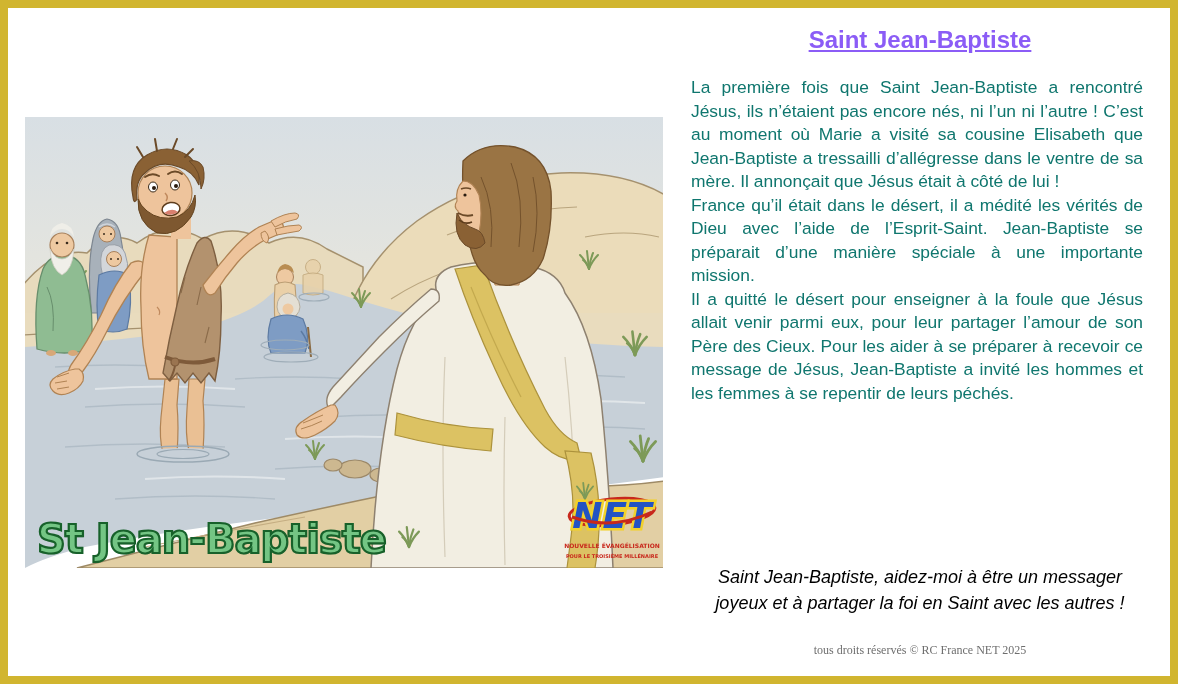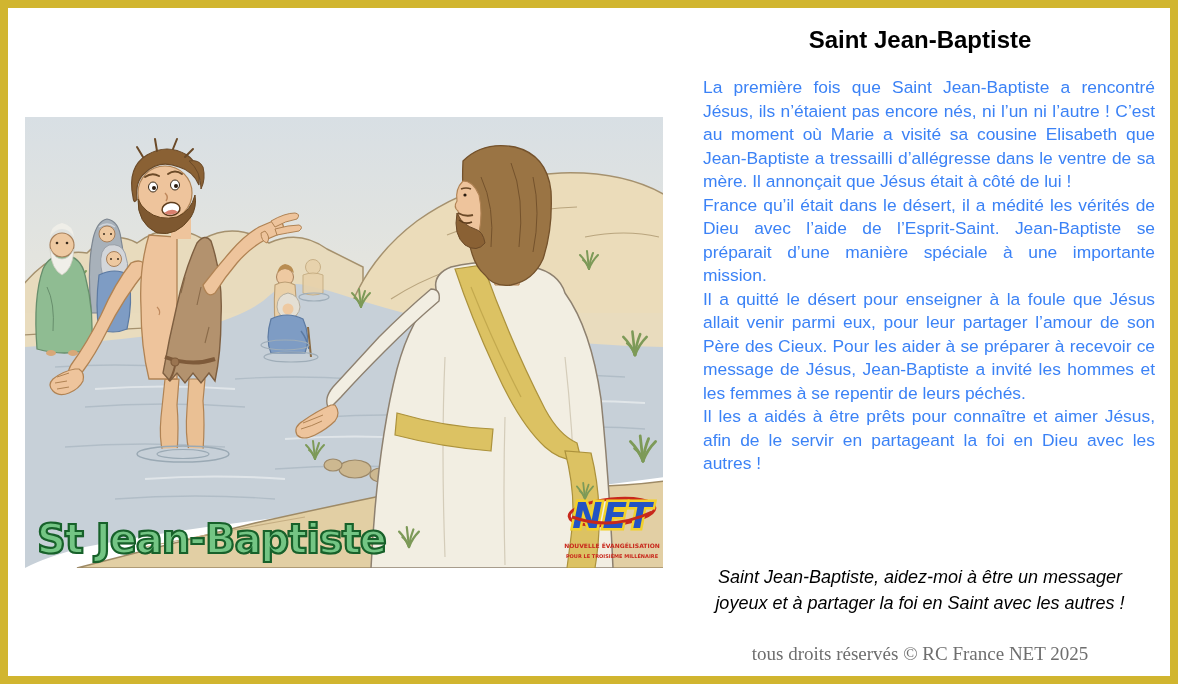--- a/index.html
+++ b/index.html
@@ -26,38 +26,38 @@
     -webkit-text-stroke:2.2px #17612a;
     text-shadow:0 1px 0 rgba(20,80,30,.35);
     white-space:nowrap;
   }
   .net-logo{position:absolute;right:2px;bottom:2px;width:98px;height:80px;}
   .net-logo svg{display:block;width:98px;height:80px;}
   
   .content{position:absolute;left:677px;top:0;width:470px;}
   .page-title{
     margin:17px 0 0 0;
-    font-size:24px;font-weight:bold;color:#000000;
-    text-align:center;line-height:30px;
+    font-size:24px;font-weight:bold;color:#8b5cf6;
+    text-align:center;line-height:30px;text-decoration:underline;
   }
   .body-text{
-    margin:21px 0 0 18px;width:452px;
-    font-size:17.4px;line-height:23.5px;color:#3b82f6;
+    margin:21px 0 0 6px;width:452px;
+    font-size:17.4px;line-height:23.5px;color:#0f766e;
   }
   .body-text p{margin:0;text-align:justify;}
   .prayer{
     position:absolute;left:677px;top:556px;width:470px;
     padding:0 12px;box-sizing:border-box;
     font-style:italic;font-size:18px;line-height:26px;color:#000;
     text-align:center;
   }
   .copyright{
     position:absolute;left:677px;top:635px;width:470px;
     font-family:"Liberation Serif",serif;
-    font-size:19px;color:#6e6e6e;text-align:center;
+    font-size:12px;color:#6e6e6e;text-align:center;
   }
 </style>
 </head>
 <body>
 
 <div class="page">
 
   <div class="illustration">
     <svg class="scene" viewBox="0 0 638 451">
       <defs>
@@ -255,21 +255,20 @@
       </svg>
     </div>
   </div>
 
   <div class="content">
     <h1 class="page-title">Saint Jean-Baptiste</h1>
     <div class="body-text">
       <p>La première fois que Saint Jean-Baptiste a rencontré Jésus, ils n’étaient pas encore nés, ni l’un ni l’autre ! C’est au moment où Marie a visité sa cousine Elisabeth que Jean-Baptiste a tressailli d’allégresse dans le ventre de sa mère. Il annonçait que Jésus était à côté de lui !</p>
       <p>France qu’il était dans le désert, il a médité les vérités de Dieu avec l’aide de l’Esprit-Saint. Jean-Baptiste se préparait d’une manière spéciale à une importante mission.</p>
       <p>Il a quitté le désert pour enseigner à la foule que Jésus allait venir parmi eux, pour leur partager l’amour de son Père des Cieux. Pour les aider à se préparer à recevoir ce message de Jésus, Jean-Baptiste a invité les hommes et les femmes à se repentir de leurs péchés.</p>
-      <p>Il les a aidés à être prêts pour connaître et aimer Jésus, afin de le servir en partageant la foi en Dieu avec les autres !</p>
     </div>
   </div>
 
   <div class="prayer">Saint Jean-Baptiste, aidez-moi à être un messager joyeux et à partager la foi en Saint avec les autres !</div>
 
   <div class="copyright">tous droits réservés © RC France NET 2025</div>
 
 </div>
 
 </body></html>

